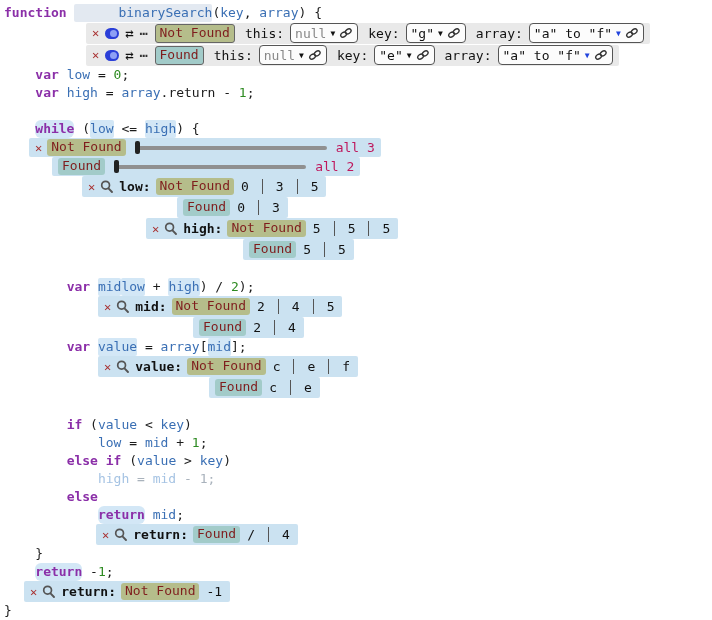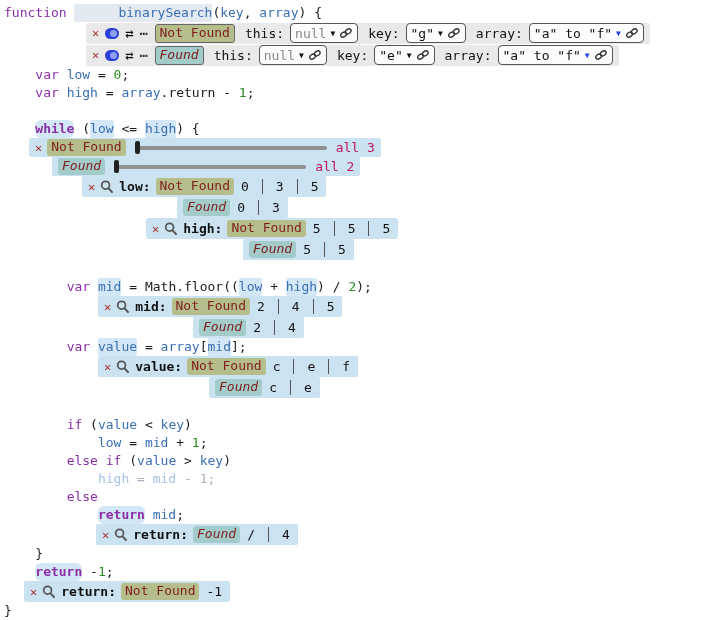--- a/index.html
+++ b/index.html
@@ -17,37 +17,37 @@
     background:#fff; padding-top:4px; box-sizing:border-box;
     font-family:"DejaVu Sans Mono","Liberation Mono",monospace;
     font-size:13px; color:var(--pl);
   }
   .row{display:flex; align-items:center; white-space:pre;}
   .r-code{height:18px; line-height:18px; padding-left:4px;}
   .r-blank{height:18px;}
   .r-fn{height:22px;}
   .r-slider{height:19px;}
   .r-probe{height:21px;}
-  .tk-kw{color:var(--kw);}
+  .tk-kw{color:var(--kw);font-weight:bold;}
   .tk-id{color:var(--id);}
   .tk-num{color:var(--num);}
   .tk-pl{color:var(--pl);}
   .tk-fid{color:var(--fid);}
   .tk-fpl{color:var(--fpl);}
   .tk-hkw{color:var(--kw); background:var(--hl); border-radius:6px;font-weight:bold;}
   .tk-hid{color:var(--id); background:var(--hl); border-radius:2px;}
   .tk-fn{color:var(--id); background:var(--fnhl); border-radius:2px;padding-left:44px;}
   .strip{display:inline-flex; align-items:center; background:var(--strip);
          border-radius:2px; padding:0 6px; height:100%; gap:5px;}
   .fnstrip{display:inline-flex; align-items:center; background:var(--fnstrip);
          border-radius:2px; padding:0 6px; height:21px; gap:6px;}
   .badge{display:inline-block; padding:0 4px; border-radius:3px; color:#7f1d1d;
          line-height:16px; height:17px;}
   .badge.olive{background:var(--olive);}
-  .badge.teal{background:var(--teal);font-style:italic;}
+  .badge.teal{background:var(--teal);}
   .badge.bordered{border:1px solid var(--badge-border); line-height:15px;}
   .xbtn{color:var(--red); font-weight:bold; font-size:12px; cursor:pointer; line-height:1;}
   .toggle{position:relative; width:14px; height:11px; border-radius:7px;
           background:var(--toggle); display:inline-block;}
   .toggle::after{content:""; position:absolute; right:2px; top:2px; width:7px; height:7px;
           border-radius:50%; background:#8ea0f5;}
   .swap{font-size:14px; color:#111; line-height:1;}
   .more{font-weight:bold; color:#333; line-height:1; letter-spacing:1px;}
   .fieldlabel{color:#111; margin-left:4px;}
   .dd{display:inline-flex; align-items:center; gap:4px; border:1px solid #555;
@@ -102,21 +102,21 @@
           <circle cx="5.6" cy="5.2" r="3.9" fill="none" stroke="#555" stroke-width="1.7"></circle>
           <line x1="8.5" y1="8.3" x2="12" y2="12" stroke="#555" stroke-width="1.9" stroke-linecap="round"></line>
         </svg><span class="probename">low:</span><span class="badge olive">Not Found</span><span class="pval">0</span><span class="vsep"></span><span class="pval">3</span><span class="vsep"></span><span class="pval">5</span></span></div>
     <div class="row r-probe" style="margin-left: 177px;"><span class="strip"><span class="badge teal">Found</span><span class="pval">0</span><span class="vsep"></span><span class="pval">3</span></span></div>
     <div class="row r-probe" style="margin-left: 146px;"><span class="strip"><span class="xbtn">✕</span><svg width="14" height="14" viewBox="0 0 14 14">
           <circle cx="5.6" cy="5.2" r="3.9" fill="none" stroke="#555" stroke-width="1.7"></circle>
           <line x1="8.5" y1="8.3" x2="12" y2="12" stroke="#555" stroke-width="1.9" stroke-linecap="round"></line>
         </svg><span class="probename">high:</span><span class="badge olive">Not Found</span><span class="pval">5</span><span class="vsep"></span><span class="pval">5</span><span class="vsep"></span><span class="pval">5</span></span></div>
     <div class="row r-probe" style="margin-left: 243px;"><span class="strip"><span class="badge teal">Found</span><span class="pval">5</span><span class="vsep"></span><span class="pval">5</span></span></div>
     <div class="row r-blank"></div>
-    <div class="row r-code"><span class="tk-pl">        </span><span class="tk-kw">var</span><span class="tk-pl"> </span><span class="tk-hid">mid</span><span class="tk-pl"> = Math.floor((</span><span class="tk-hid">low</span><span class="tk-pl"> + </span><span class="tk-hid">high</span><span class="tk-pl">) / </span><span class="tk-num">2</span><span class="tk-pl">);</span></div>
+    <div class="row r-code"><span class="tk-pl">        </span><span class="tk-kw">var</span><span class="tk-pl"> </span><span class="tk-hid">mid</span><span class="tk-hid">low</span><span class="tk-pl"> + </span><span class="tk-hid">high</span><span class="tk-pl">) / </span><span class="tk-num">2</span><span class="tk-pl">);</span></div>
     <div class="row r-probe" style="margin-left: 98px;"><span class="strip"><span class="xbtn">✕</span><svg width="14" height="14" viewBox="0 0 14 14">
           <circle cx="5.6" cy="5.2" r="3.9" fill="none" stroke="#555" stroke-width="1.7"></circle>
           <line x1="8.5" y1="8.3" x2="12" y2="12" stroke="#555" stroke-width="1.9" stroke-linecap="round"></line>
         </svg><span class="probename">mid:</span><span class="badge olive">Not Found</span><span class="pval">2</span><span class="vsep"></span><span class="pval">4</span><span class="vsep"></span><span class="pval">5</span></span></div>
     <div class="row r-probe" style="margin-left: 193px;"><span class="strip"><span class="badge teal">Found</span><span class="pval">2</span><span class="vsep"></span><span class="pval">4</span></span></div>
     <div class="row r-code"><span class="tk-pl">        </span><span class="tk-kw">var</span><span class="tk-pl"> </span><span class="tk-hid">value</span><span class="tk-pl"> = </span><span class="tk-id">array</span><span class="tk-pl">[</span><span class="tk-hid">mid</span><span class="tk-pl">];</span></div>
     <div class="row r-probe" style="margin-left: 98px;"><span class="strip"><span class="xbtn">✕</span><svg width="14" height="14" viewBox="0 0 14 14">
           <circle cx="5.6" cy="5.2" r="3.9" fill="none" stroke="#555" stroke-width="1.7"></circle>
           <line x1="8.5" y1="8.3" x2="12" y2="12" stroke="#555" stroke-width="1.9" stroke-linecap="round"></line>
         </svg><span class="probename">value:</span><span class="badge olive">Not Found</span><span class="pval">c</span><span class="vsep"></span><span class="pval">e</span><span class="vsep"></span><span class="pval">f</span></span></div>

